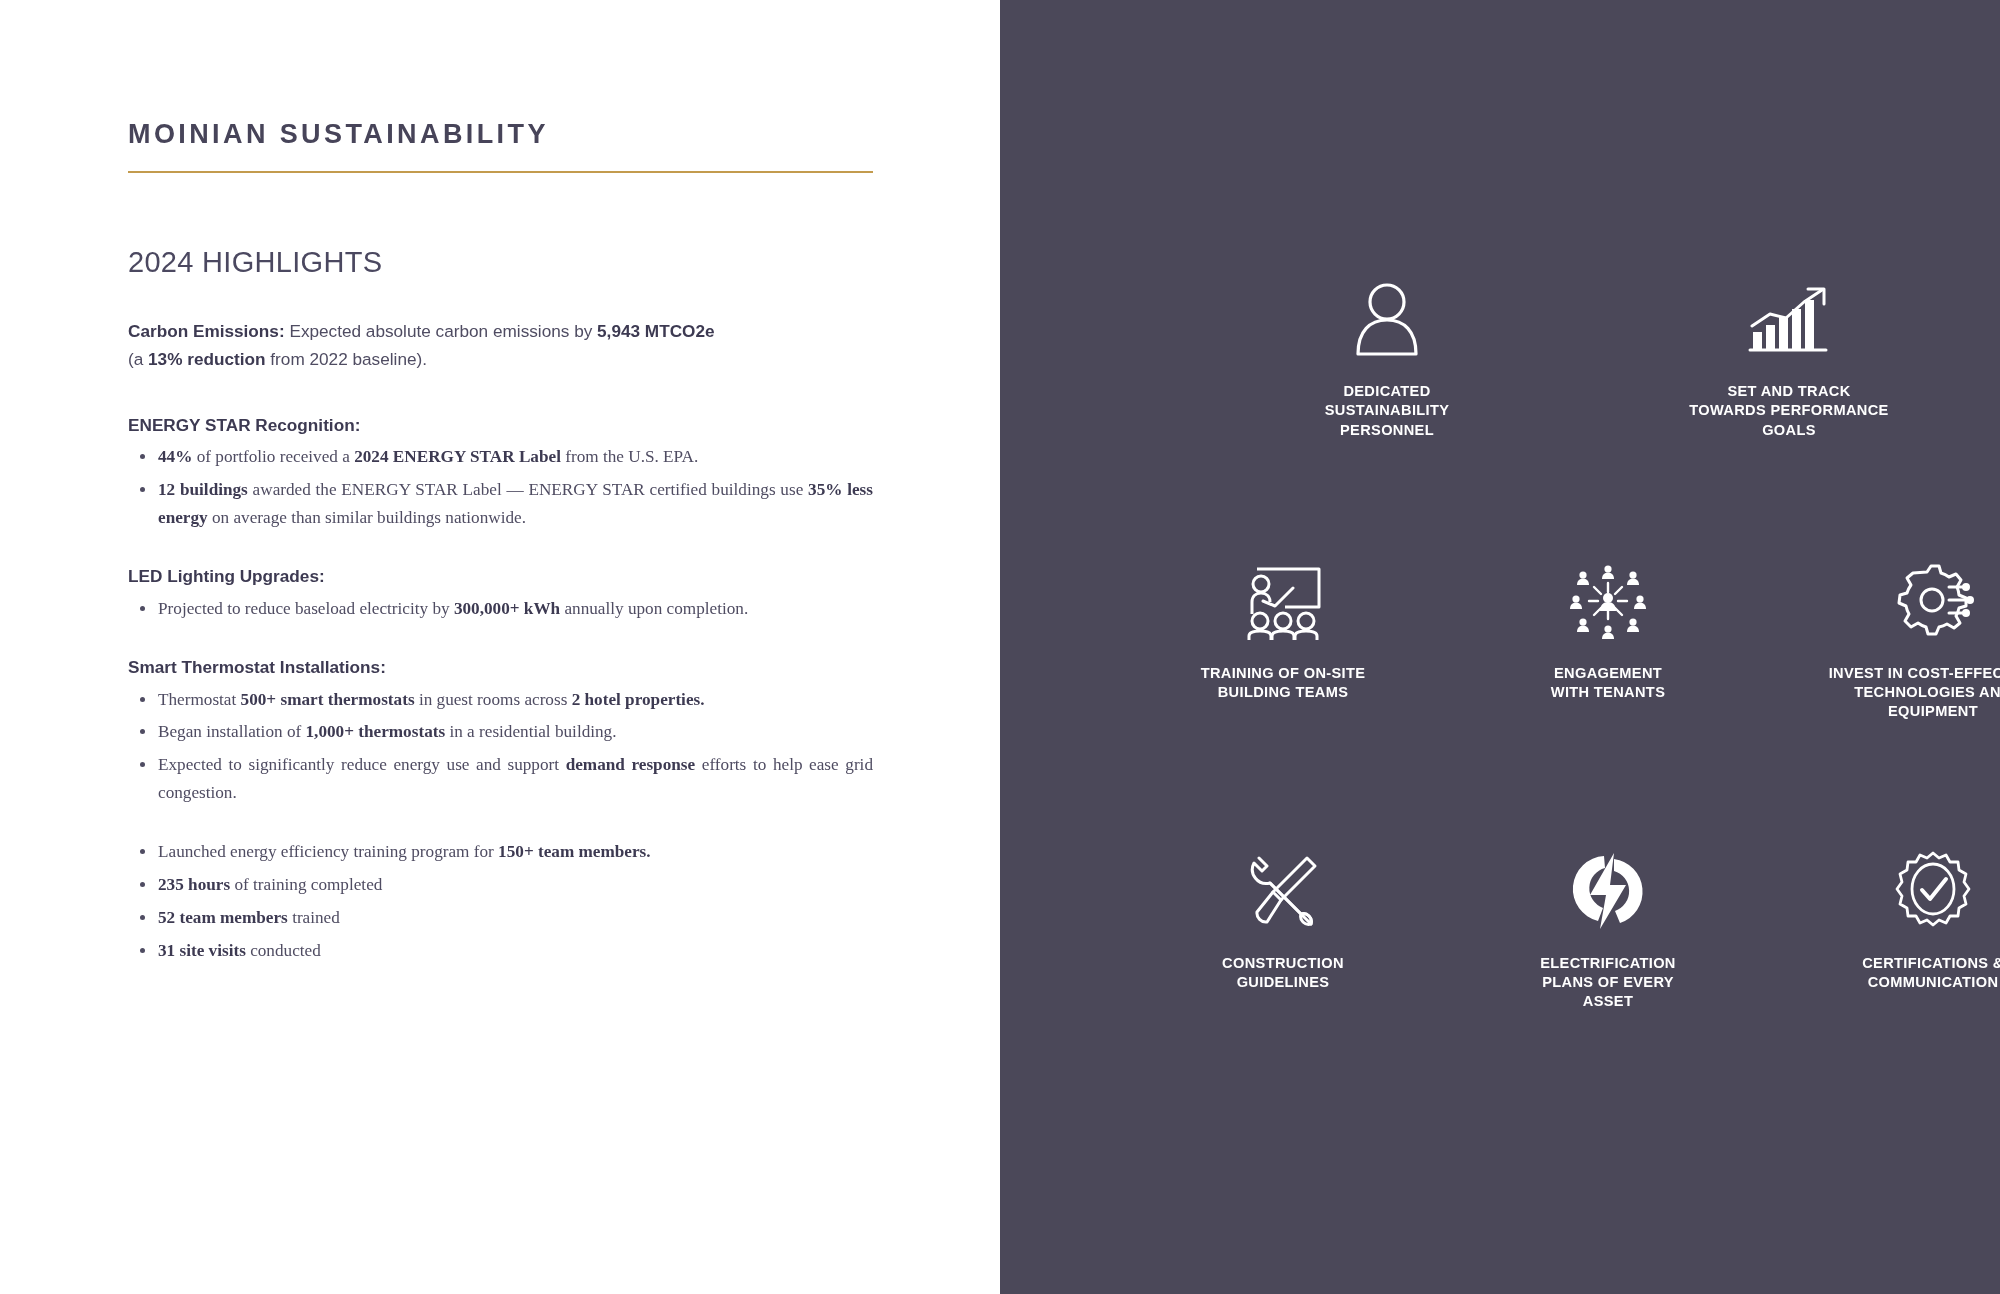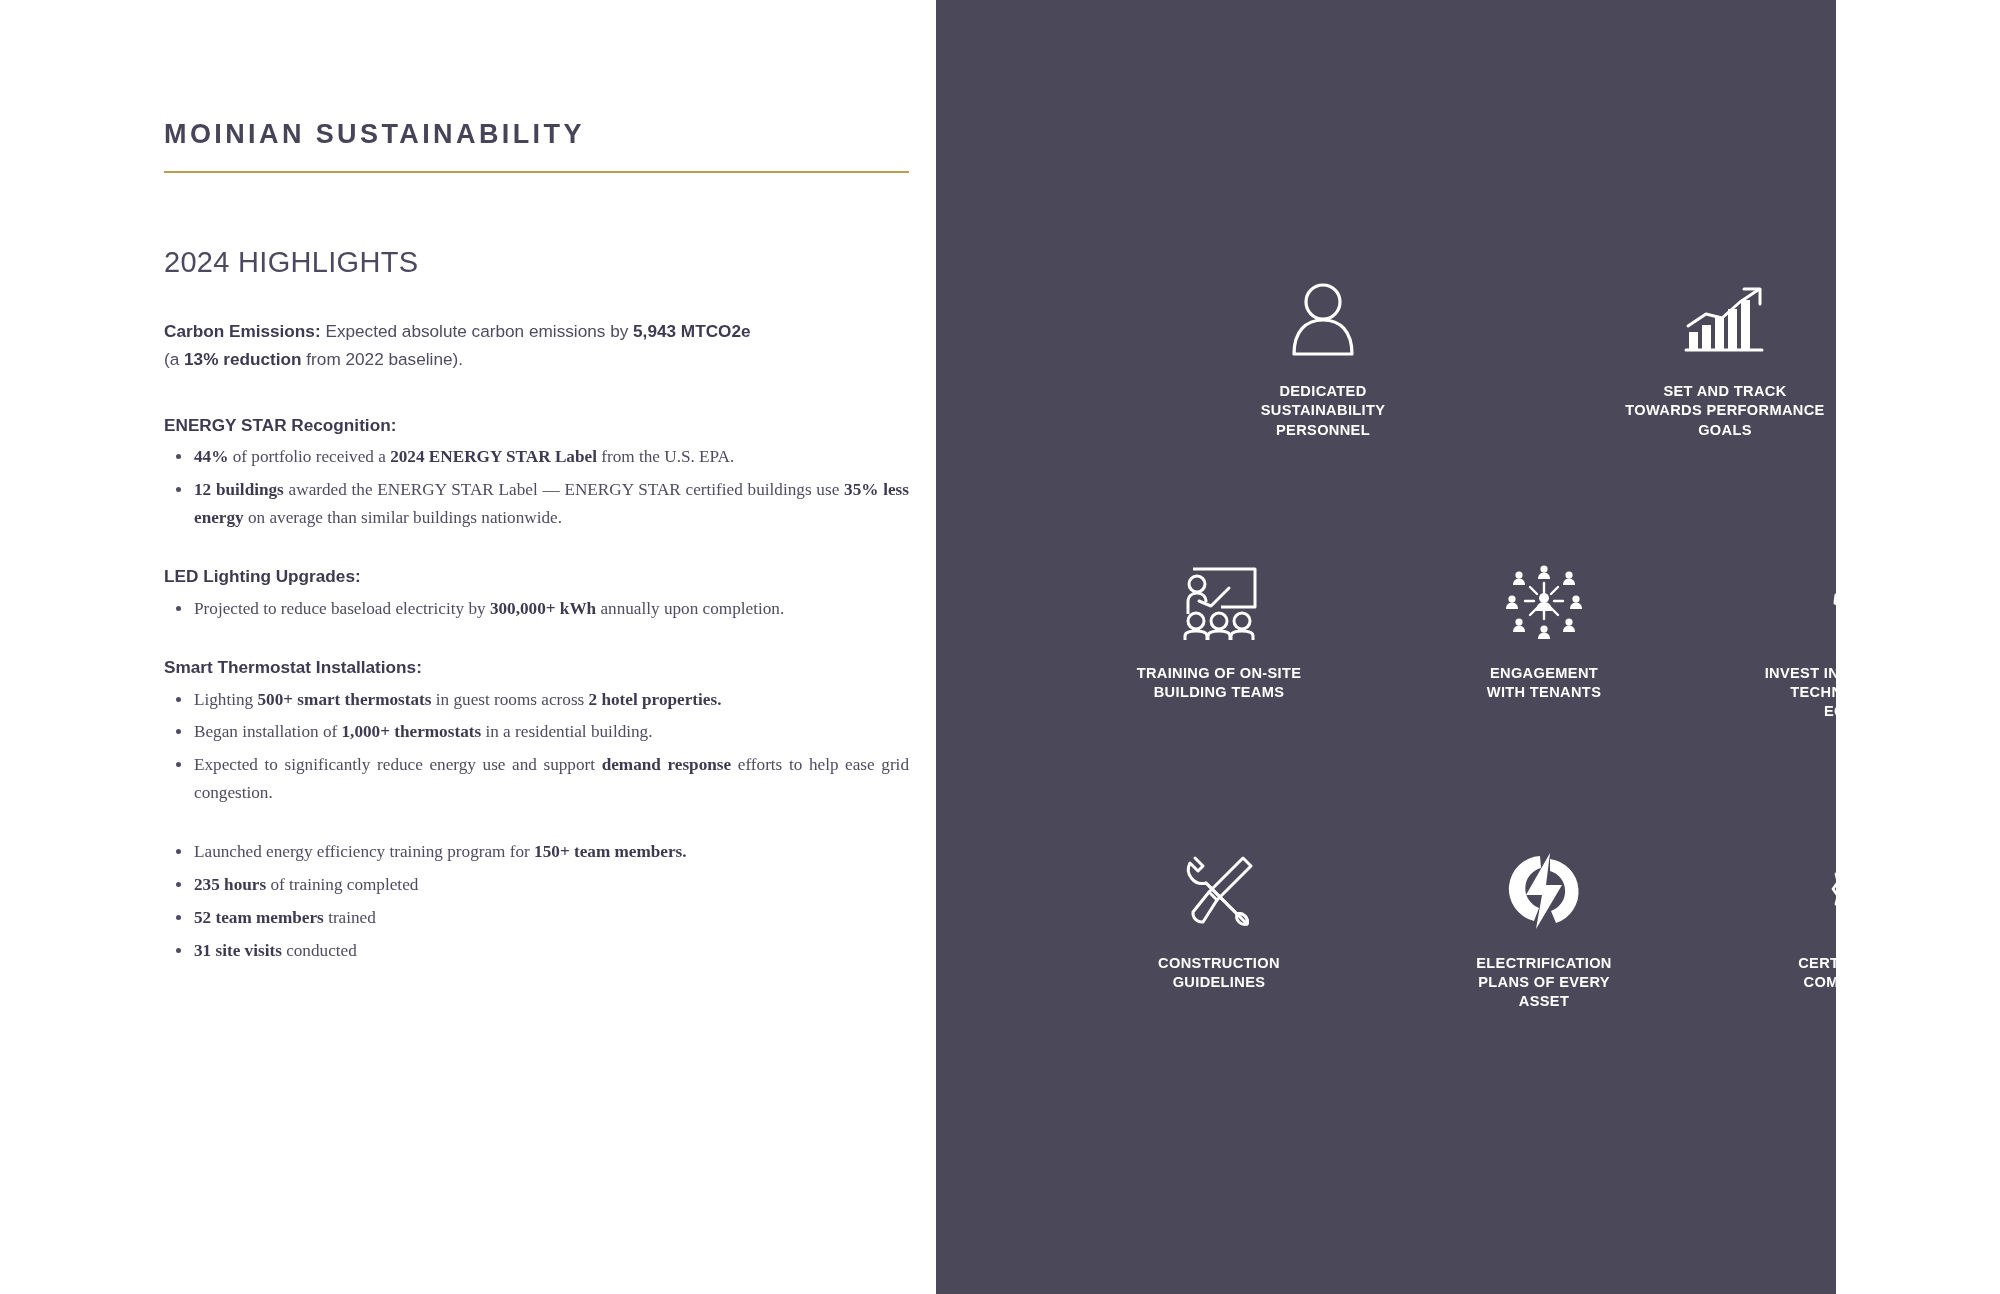--- a/index.html
+++ b/index.html
@@ -8,24 +8,23 @@
   }
   body {
     width: 2000px;
     height: 1294px;
     background: #ffffff;
     font-family: "Liberation Sans", sans-serif;
     overflow: hidden;
   }
   .page {
     position: relative;
-    width: 1800px;
+    width: 2000px;
     height: 1294px;
     display: flex;
-    margin-left: 36px;
   }
 
   
   .left-col {
     width: 1000px;
     height: 1294px;
     background: #ffffff;
     position: relative;
     box-sizing: border-box;
   }
@@ -122,21 +121,20 @@
     width: 100%;
   }
   .icon-row.row1 { justify-content: center; gap: 172px; padding-left: 36px; }
   .icon-row.row2 { margin-top: 122px; justify-content: space-between; padding: 0 28px 0 56px; }
   .icon-row.row3 { margin-top: 130px; justify-content: space-between; padding: 0 28px 0 56px; }
 
   .icon-cell {
     width: 230px;
     display: flex;
     flex-direction: column;
-    align-items: center;
   }
   .icon-art {
     height: 78px;
     display: flex;
     align-items: center;
     justify-content: center;
   }
   .icon-caption {
     margin-top: 24px;
     color: #ffffff;
@@ -180,21 +178,21 @@
       <div class="body-block tight">
         <p class="head-line">LED Lighting Upgrades:</p>
         <ul class="bullets">
           <li><span>Projected to reduce baseload electricity by </span><b>300,000+ kWh</b><span> annually upon completion.</span></li>
         </ul>
       </div>
 
       <div class="body-block tight">
         <p class="head-line">Smart Thermostat Installations:</p>
         <ul class="bullets">
-          <li class="nojust"><span>Lighting </span><b>500+ smart thermostats</b><span> in guest rooms across </span><b>2 hotel properties.</b></li>
+          <li class="nojust"><span>Thermostat </span><b>500+ smart thermostats</b><span> in guest rooms across </span><b>2 hotel properties.</b></li>
           <li class="nojust"><span>Began installation of </span><b>1,000+ thermostats</b><span> in a residential building.</span></li>
           <li><span>Expected to significantly reduce energy use and support </span><b>demand response</b><span> efforts to help ease grid congestion.</span></li>
         </ul>
       </div>
 
       <div class="body-block tight">
         <ul class="bullets">
           <li class="nojust"><span>Launched energy efficiency training program for </span><b>150+ team members.</b></li>
           <li class="nojust"><b>235 hours</b><span> of training completed</span></li>
           <li class="nojust"><b>52 team members</b><span> trained</span></li>

